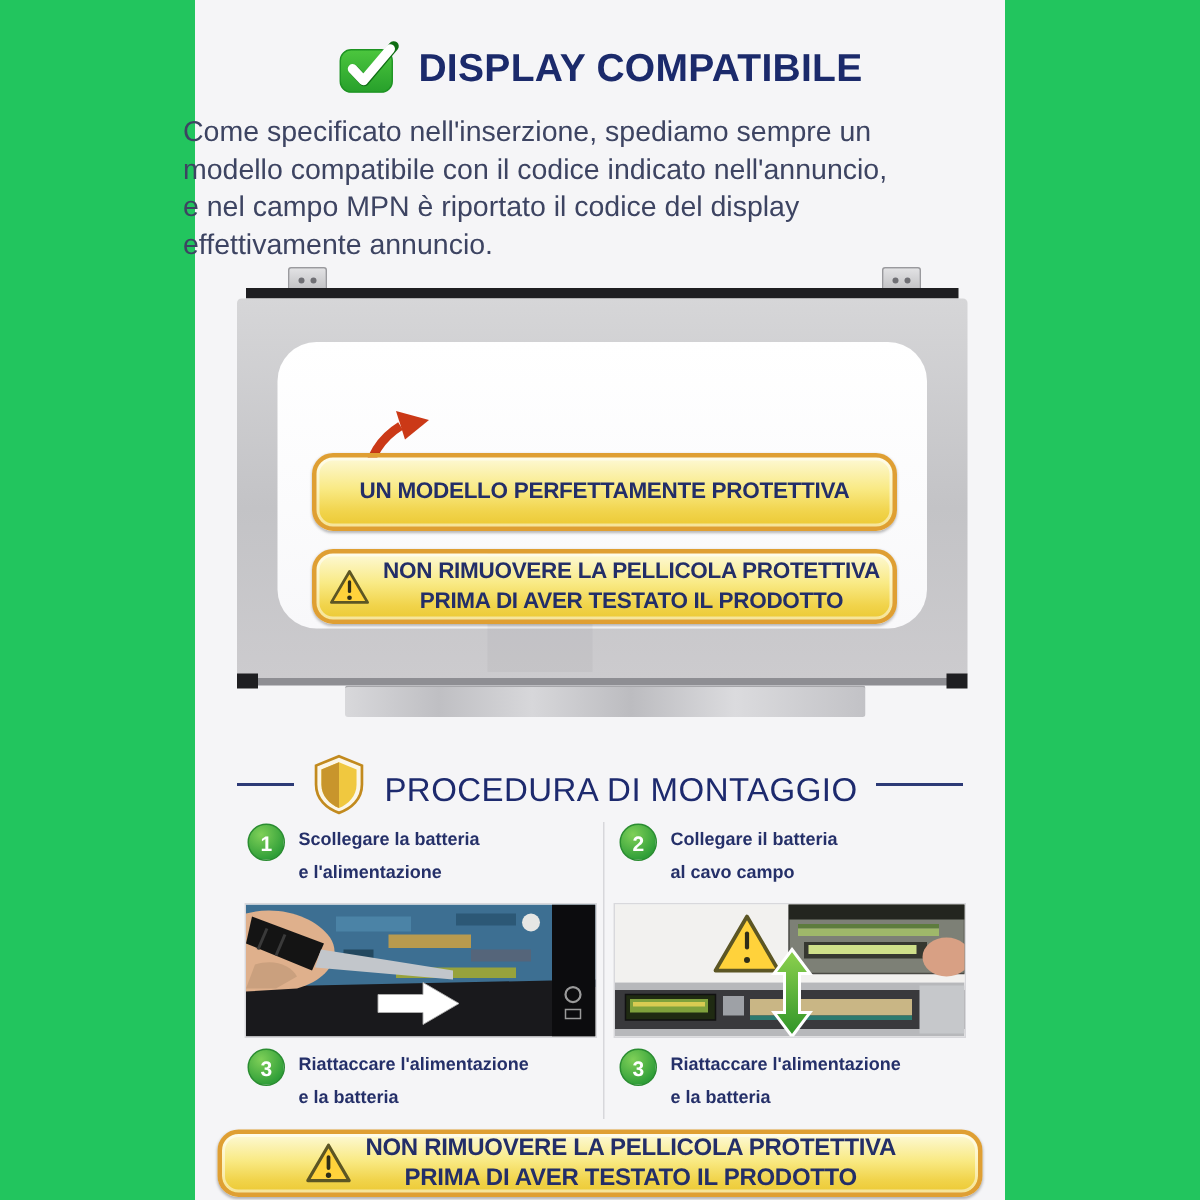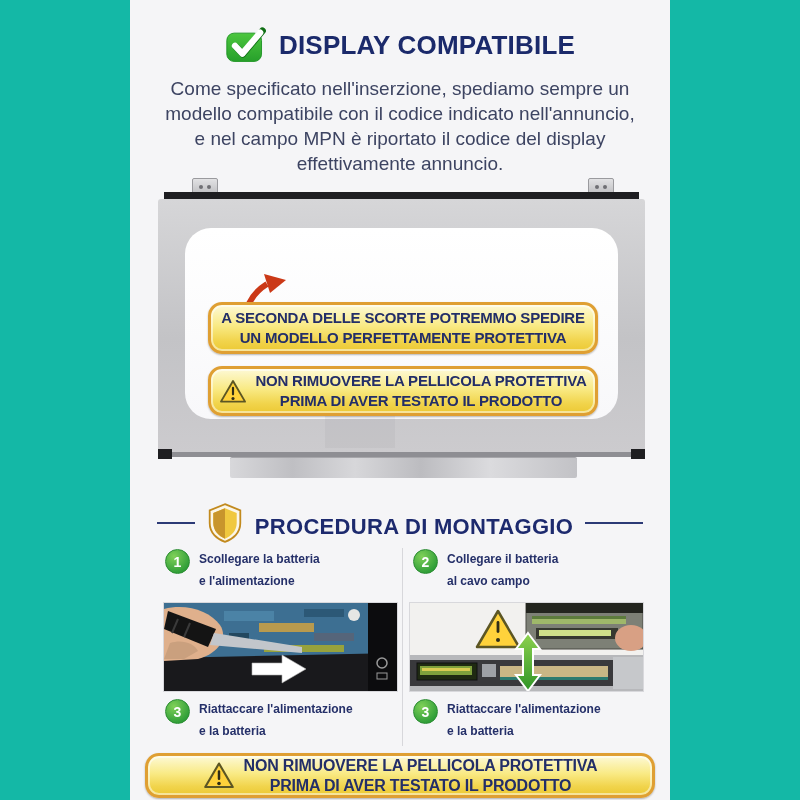--- a/index.html
+++ b/index.html
@@ -1,25 +1,25 @@
 <!DOCTYPE html>
 <html><head>
 <meta charset="utf-8">
 <style>
   html,body{margin:0;padding:0;background:#ffffff;}
-  .page{position:relative;width:800px;height:800px;overflow:hidden;background:#14b8a6;
+  .page{position:relative;width:800px;height:800px;overflow:hidden;background:#22c55e;
         font-family:"Liberation Sans", sans-serif;}
   .column{position:absolute;left:130px;top:0;width:540px;height:800px;background:#f5f5f7;}
 
   
   .hdr{position:absolute;left:130px;top:26px;width:540px;display:flex;align-items:center;justify-content:center;gap:12px;}
   .hdr-title{font-size:26px;font-weight:bold;color:#1b2a6b;letter-spacing:.2px;}
 
   
-  .intro{position:absolute;left:130px;top:76px;width:540px;text-align:center;
+  .intro{position:absolute;left:122px;top:76px;width:540px;
          color:#3d4462;font-size:19px;line-height:25px;}
 
   
   .panel{position:absolute;left:158px;top:178px;width:487px;height:300px;}
   .bracket{position:absolute;top:0;width:24px;height:15px;background:linear-gradient(#e2e2e4,#bfbfc2);
            border:1px solid #9a9a9e;border-radius:2px;display:flex;align-items:center;justify-content:center;gap:4px;}
   .bracket i{width:4px;height:4px;border-radius:50%;background:#6f6f74;}
   .bracket.bl{left:34px;} .bracket.br{left:430px;}
   .panel-topbar{position:absolute;left:6px;top:14px;width:475px;height:7px;background:#1e1e21;}
   .panel-frame{position:absolute;left:0;top:21px;width:487px;height:253px;border-radius:3px;
@@ -40,21 +40,21 @@
         color:#232e68;font-weight:bold;text-align:center;}
   .ybox .ln{font-size:15px;line-height:20px;letter-spacing:-.2px;white-space:nowrap;}
   .ybox1{position:absolute;left:50px;top:124px;width:390px;height:52px;display:flex;flex-direction:column;justify-content:center;}
   .ybox2{position:absolute;left:50px;top:188px;width:390px;height:50px;display:flex;align-items:center;justify-content:center;gap:8px;}
   .red-arrow{position:absolute;left:76px;top:94px;width:56px;height:52px;}
 
   
   .proc-hdr{position:absolute;left:130px;top:502px;width:540px;display:flex;align-items:center;justify-content:center;gap:12px;}
   .proc-line{height:2px;background:#2c3a76;}
   .proc-line.l{width:38px;} .proc-line.r{width:58px;}
-  .proc-title{font-size:22px;font-weight:bold;color:#1d2a6e;letter-spacing:.3px;margin-top:7px;}
+  .proc-title{font-size:22px;font-weight:normal;color:#1d2a6e;letter-spacing:.3px;margin-top:7px;}
 
   .vdivider{position:absolute;left:402px;top:548px;width:1px;height:198px;background:#d7d7db;}
 
   .step{position:absolute;display:flex;gap:9px;align-items:flex-start;}
   .badge{flex:0 0 auto;width:23px;height:23px;border-radius:50%;margin-top:1px;
          background:radial-gradient(circle at 35% 28%,#7fd058,#2f9e38 75%);
          border:1px solid #2a8c31;color:#fff;font-size:14px;font-weight:bold;
          display:flex;align-items:center;justify-content:center;}
   .step-text{color:#253069;font-size:12px;font-weight:600;line-height:22px;}
   .step1{left:165px;top:548px;} .step2{left:413px;top:548px;}
@@ -116,21 +116,20 @@
     <div class="panel-botcorner l"></div>
     <div class="panel-botcorner r"></div>
     <div class="panel-foil"></div>
 
     <svg class="red-arrow" viewBox="0 0 56 50">
       <path d="M10,48 C12,32 20,19 33,11" stroke="#cb3917" stroke-width="6" fill="none"></path>
       <polygon points="30,1 52,7 36,20" fill="#cb3917"></polygon>
     </svg>
 
     <div class="ybox ybox1">
-      <div class="ln">A SECONDA DELLE SCORTE POTREMMO SPEDIRE</div>
       <div class="ln">UN MODELLO PERFETTAMENTE PROTETTIVA</div>
     </div>
 
     <div class="ybox ybox2">
       <svg width="28" height="25" viewBox="0 0 36 32">
         <path d="M18,2.5 L33.5,29 L2.5,29 Z" fill="#ffd23b" stroke="#5c5624" stroke-width="2.4" stroke-linejoin="round"></path>
         <rect x="16.6" y="10" width="2.8" height="11" rx="1.4" fill="#2f2d18"></rect>
         <circle cx="18" cy="25" r="2" fill="#2f2d18"></circle>
       </svg>
       <div>

